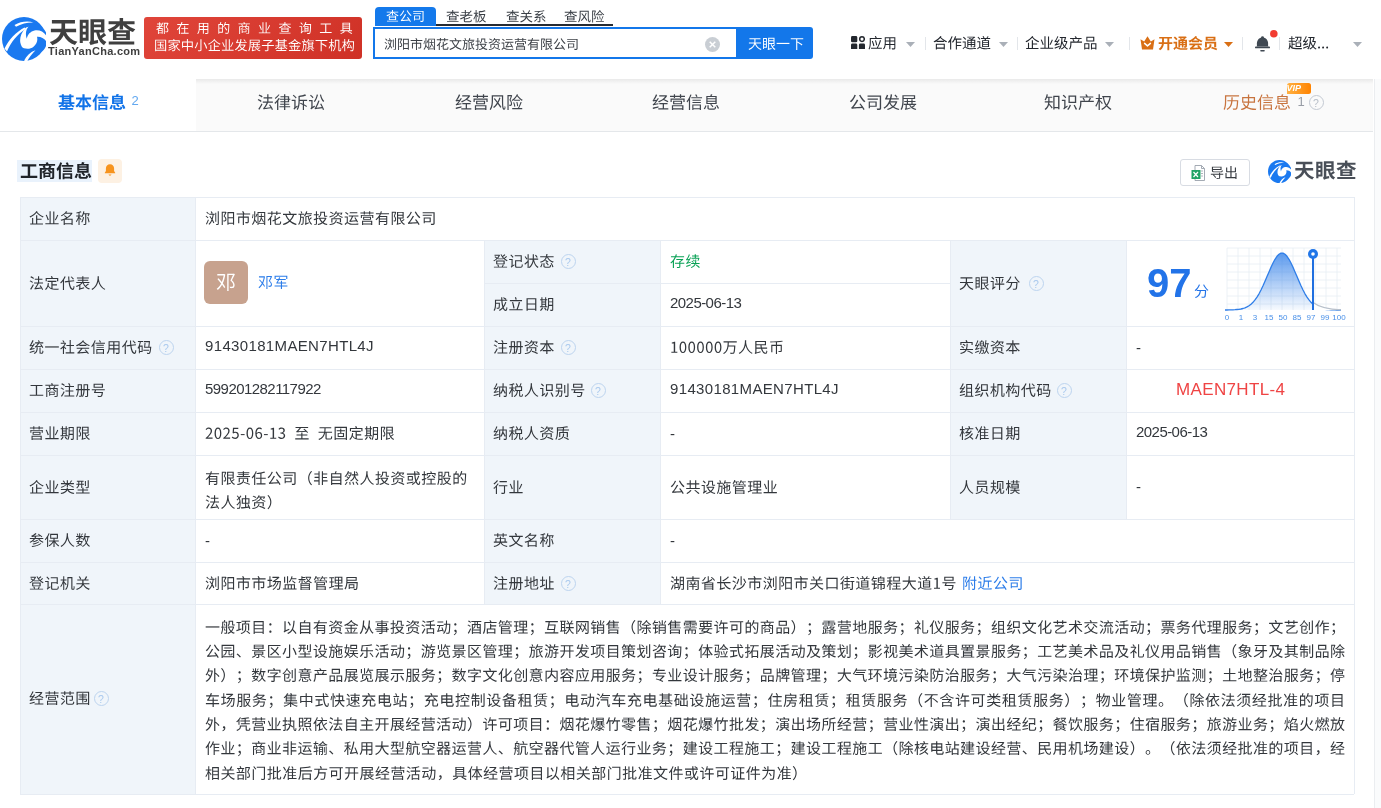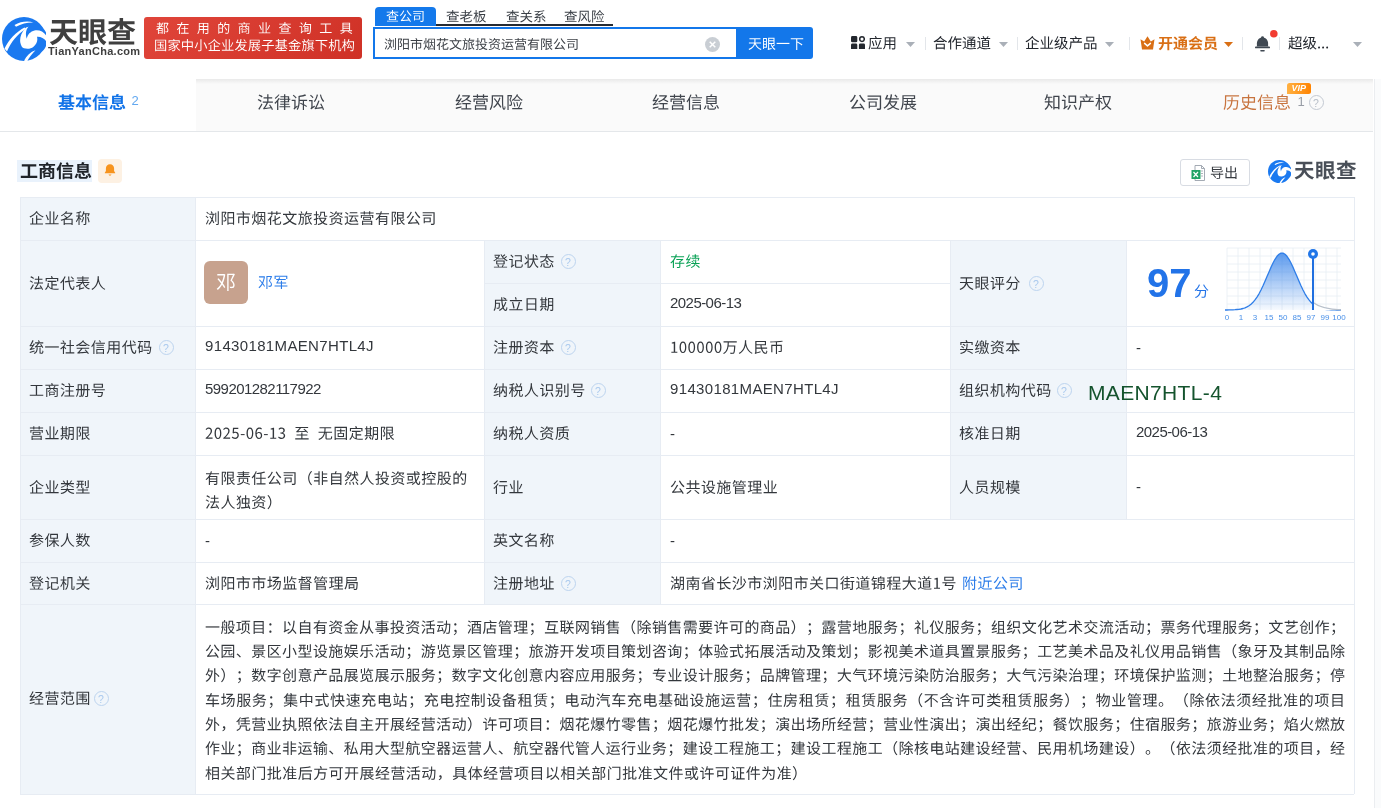--- a/index.html
+++ b/index.html
@@ -579,21 +579,21 @@
 <svg class="t" style="left:1223.0px;top:92.9px" width="70.0" height="22.1">
     <g transform="translate(0,15.64) scale(0.08500,-0.08500)" fill="#c8743f">
       <use href="#g5386" x="0"></use>
       <use href="#g53f2" x="200"></use>
       <use href="#g4fe1" x="400"></use>
       <use href="#g606f" x="600"></use>
     </g>
   </svg>
 <div class="ht" style="left:1297.5px;top:93.0px;font-size:13.0px;color:#989da6">1</div>
 <div class="q" style="left:1308.5px;top:94.5px;border-color:#c3c9d2;color:#b6bdc7">?</div>
-<div class="a" style="left:1286.5px;top:82.5px;width:24.5px;height:11.5px;background:linear-gradient(90deg,#ffb143,#ff8300);border-radius:2.5px 2.5px 2.5px 0;text-align:center;font-style:italic;font-weight:bold;font-size:9px;color:#fff;line-height:11.5px">VIP</div>
+<div class="a" style="left:1286.5px;top:82.5px;width:24.5px;height:11.5px;background:linear-gradient(90deg,#ffb143,#ff8300);border-radius:2.5px 2.5px 2.5px 0;text-align:left;font-style:italic;font-weight:bold;font-size:9px;color:#fff;line-height:11.5px">VIP</div>
 <div class="a" style="left:17.0px;top:159.5px;width:75.0px;height:22.5px;background:#e9f2fc"></div>
 <svg class="t" style="left:19.5px;top:160.5px" width="74.0" height="23.4">
     <g transform="translate(0,16.56) scale(0.09000,-0.09000)" fill="#1f2329">
       <use href="#g5de5b" x="0"></use>
       <use href="#g5546b" x="200"></use>
       <use href="#g4fe1b" x="400"></use>
       <use href="#g606fb" x="600"></use>
     </g>
   </svg>
 <div class="a" style="left:98.0px;top:159.0px;width:24.0px;height:23.5px;background:#fdf1e3;border-radius:4px"></div>
@@ -912,21 +912,21 @@
       <use href="#g0030" x="585"></use>
       <use href="#g4e07" x="702"></use>
       <use href="#g4eba" x="908"></use>
       <use href="#g6c11" x="1114"></use>
       <use href="#g5e01" x="1320"></use>
     </g>
   </svg>
 <div class="ht" style="left:1136.0px;top:336.6px;font-size:15.0px;color:#33373c">-</div>
 <div class="ht" style="left:205.0px;top:378.2px;font-size:15.0px;color:#33373c;letter-spacing:-0.55px">599201282117922</div>
 <div class="ht" style="left:670.0px;top:378.2px;font-size:15.0px;color:#33373c;letter-spacing:0.35px">91430181MAEN7HTL4J</div>
-<div class="ht" style="left:1088px;top:378.2px;font-size:21px;color:#14532d;letter-spacing:0.35px">MAEN7HTL-4</div>
+<div class="ht" style="left:1176px;top:378.2px;font-size:17px;color:#ef4444;letter-spacing:0.35px">MAEN7HTL-4</div>
 <svg class="t" style="left:205.0px;top:425.2px" width="192.0" height="19.5">
     <g transform="translate(0,13.80) scale(0.07500,-0.07500)" fill="#33373c">
       <use href="#g0032" x="0"></use>
       <use href="#g0030" x="117"></use>
       <use href="#g0032" x="234"></use>
       <use href="#g0035" x="351"></use>
       <use href="#g002d" x="468"></use>
       <use href="#g0030" x="543"></use>
       <use href="#g0036" x="660"></use>
       <use href="#g002d" x="777"></use>

